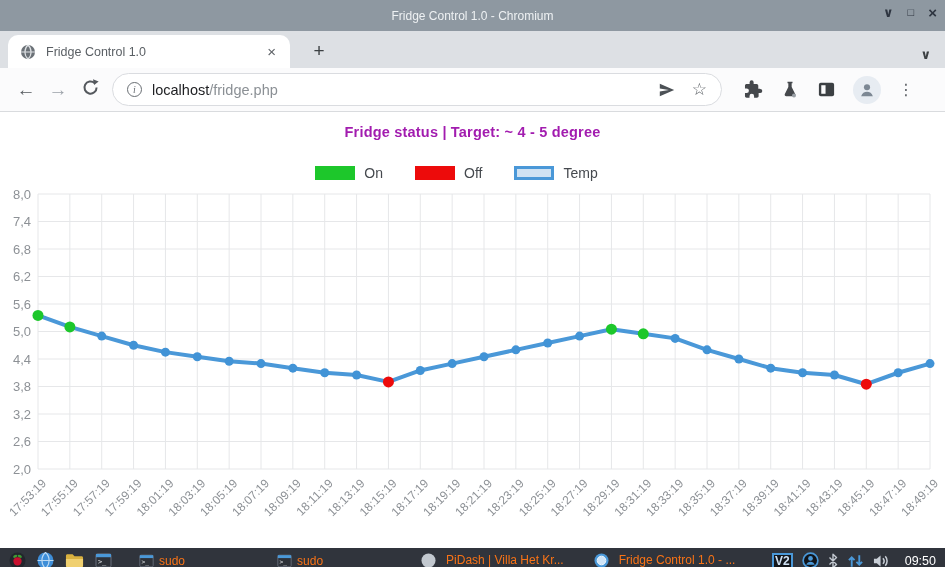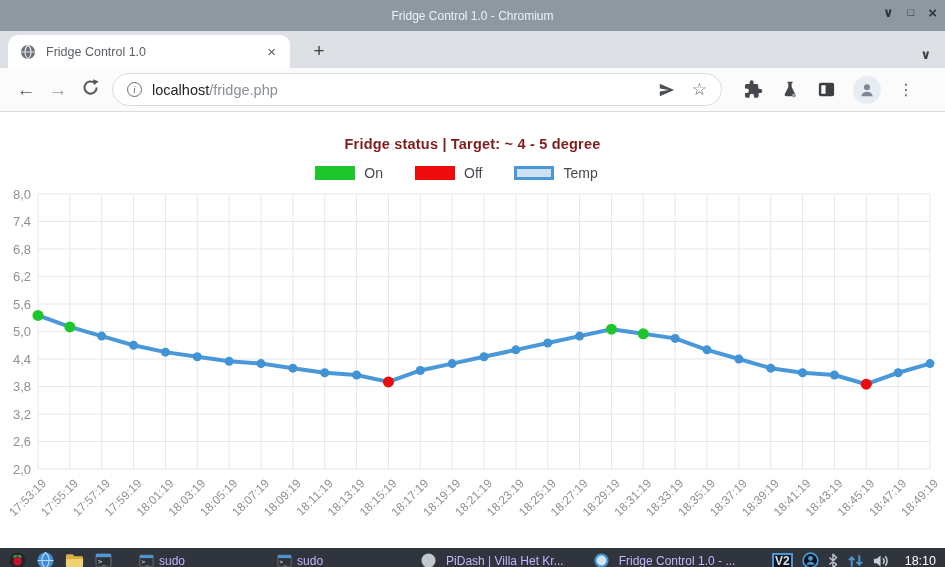--- a/index.html
+++ b/index.html
@@ -42,37 +42,37 @@
   .url .path { color:#8b9095; }
   .omni-right { display:flex; align-items:center; gap:16px; }
   .star { font-size:17px; color:#5f6368; line-height:1; }
   .toolbar-icons { display:flex; align-items:center; margin-left:20px; gap:17px; }
   .avatar-bg { width:28px; height:28px; border-radius:50%; background:#e7ecf2;
     display:flex; align-items:center; justify-content:center; }
   .dots { font-size:16px; color:#5f6368; line-height:1; }
 
   
   .content { position:relative; height:436px; background:#fff; }
-  .page-title { position:absolute; top:24px; left:0; width:100%; text-align:center;
-    font-size:14.5px; font-weight:bold; color:#7f1d1d; letter-spacing:.2px; }
+  .page-title { position:absolute; top:12px; left:0; width:100%; text-align:center;
+    font-size:14.5px; font-weight:bold; color:#a21caf; letter-spacing:.2px; }
   .legend { position:absolute; top:53px; left:0; right:10px; display:flex;
     justify-content:center; align-items:center; gap:10px; }
   .legend-item { display:flex; align-items:center; }
   .legend-swatch { width:40px; height:14px; margin-right:9px; }
   .legend-label { font-size:14px; color:#45494e; margin-right:22px; }
   #chart { position:absolute; left:0; top:0; }
 
   
   .cursor { position:absolute; left:757px; top:458px; z-index:6; }
 
   
   .taskbar { height:25px; background:#30343c; display:flex; align-items:center;
     padding:0 9px; color:#e6e8eb; }
   .tb-launcher { display:flex; align-items:center; margin-right:11px; }
-  .task { display:flex; align-items:center; font-size:12px; color:#c4b5fd;
+  .task { display:flex; font-size:12px; color:#f97316;
     white-space:nowrap; }
   .task svg, .task .term-ico { margin-right:5px; }
   .tb-right { margin-left:auto; display:flex; align-items:center; gap:9px; }
   .vnc-badge { border:2px solid #4a98d8; background:#13161b; color:#cfe0f2;
     font-size:12px; font-weight:bold; height:16px; line-height:12px; padding:0 1px; }
   .clock { font-size:12.5px; color:#fff; margin-left:6px; }
 </style>
 </head>
 <body>
 
@@ -350,15 +350,15 @@
     </svg>
     <svg width="17" height="14" viewBox="0 0 18 14">
       <path d="M5,13 V3 M2,6 L5,3 L8,6" fill="none" stroke="#4a98d8" stroke-width="2"></path>
       <path d="M13,1 V11 M10,8 L13,11 L16,8" fill="none" stroke="#4a98d8" stroke-width="2"></path>
     </svg>
     <svg width="17" height="14" viewBox="0 0 18 14">
       <path d="M1,4.7 h3 L8,1.3 V12.7 L4,9.3 H1 z" fill="#c9cfd7"></path>
       <path d="M10.5,4 a4.5,4.5 0 0,1 0,6" stroke="#c9cfd7" stroke-width="1.6" fill="none"></path>
       <path d="M13,2 a7.5,7.5 0 0,1 0,10" stroke="#c9cfd7" stroke-width="1.6" fill="none"></path>
     </svg>
-    <span class="clock">18:10</span>
+    <span class="clock">09:50</span>
   </span>
 </div>
 
 </body></html>

